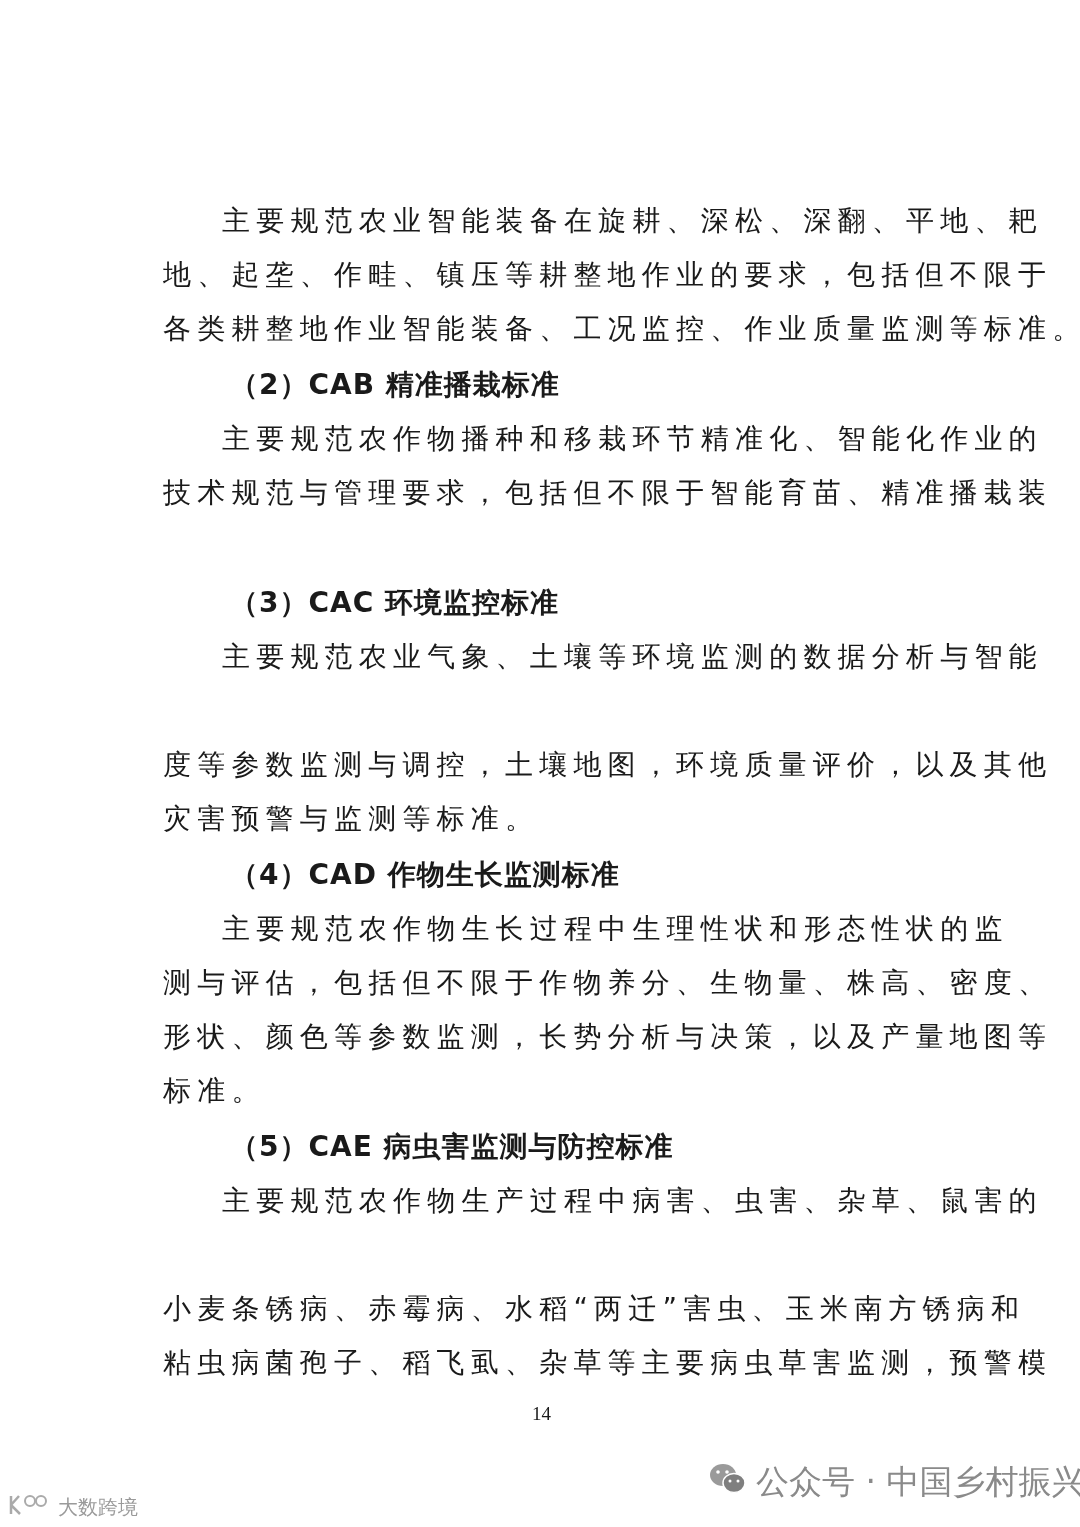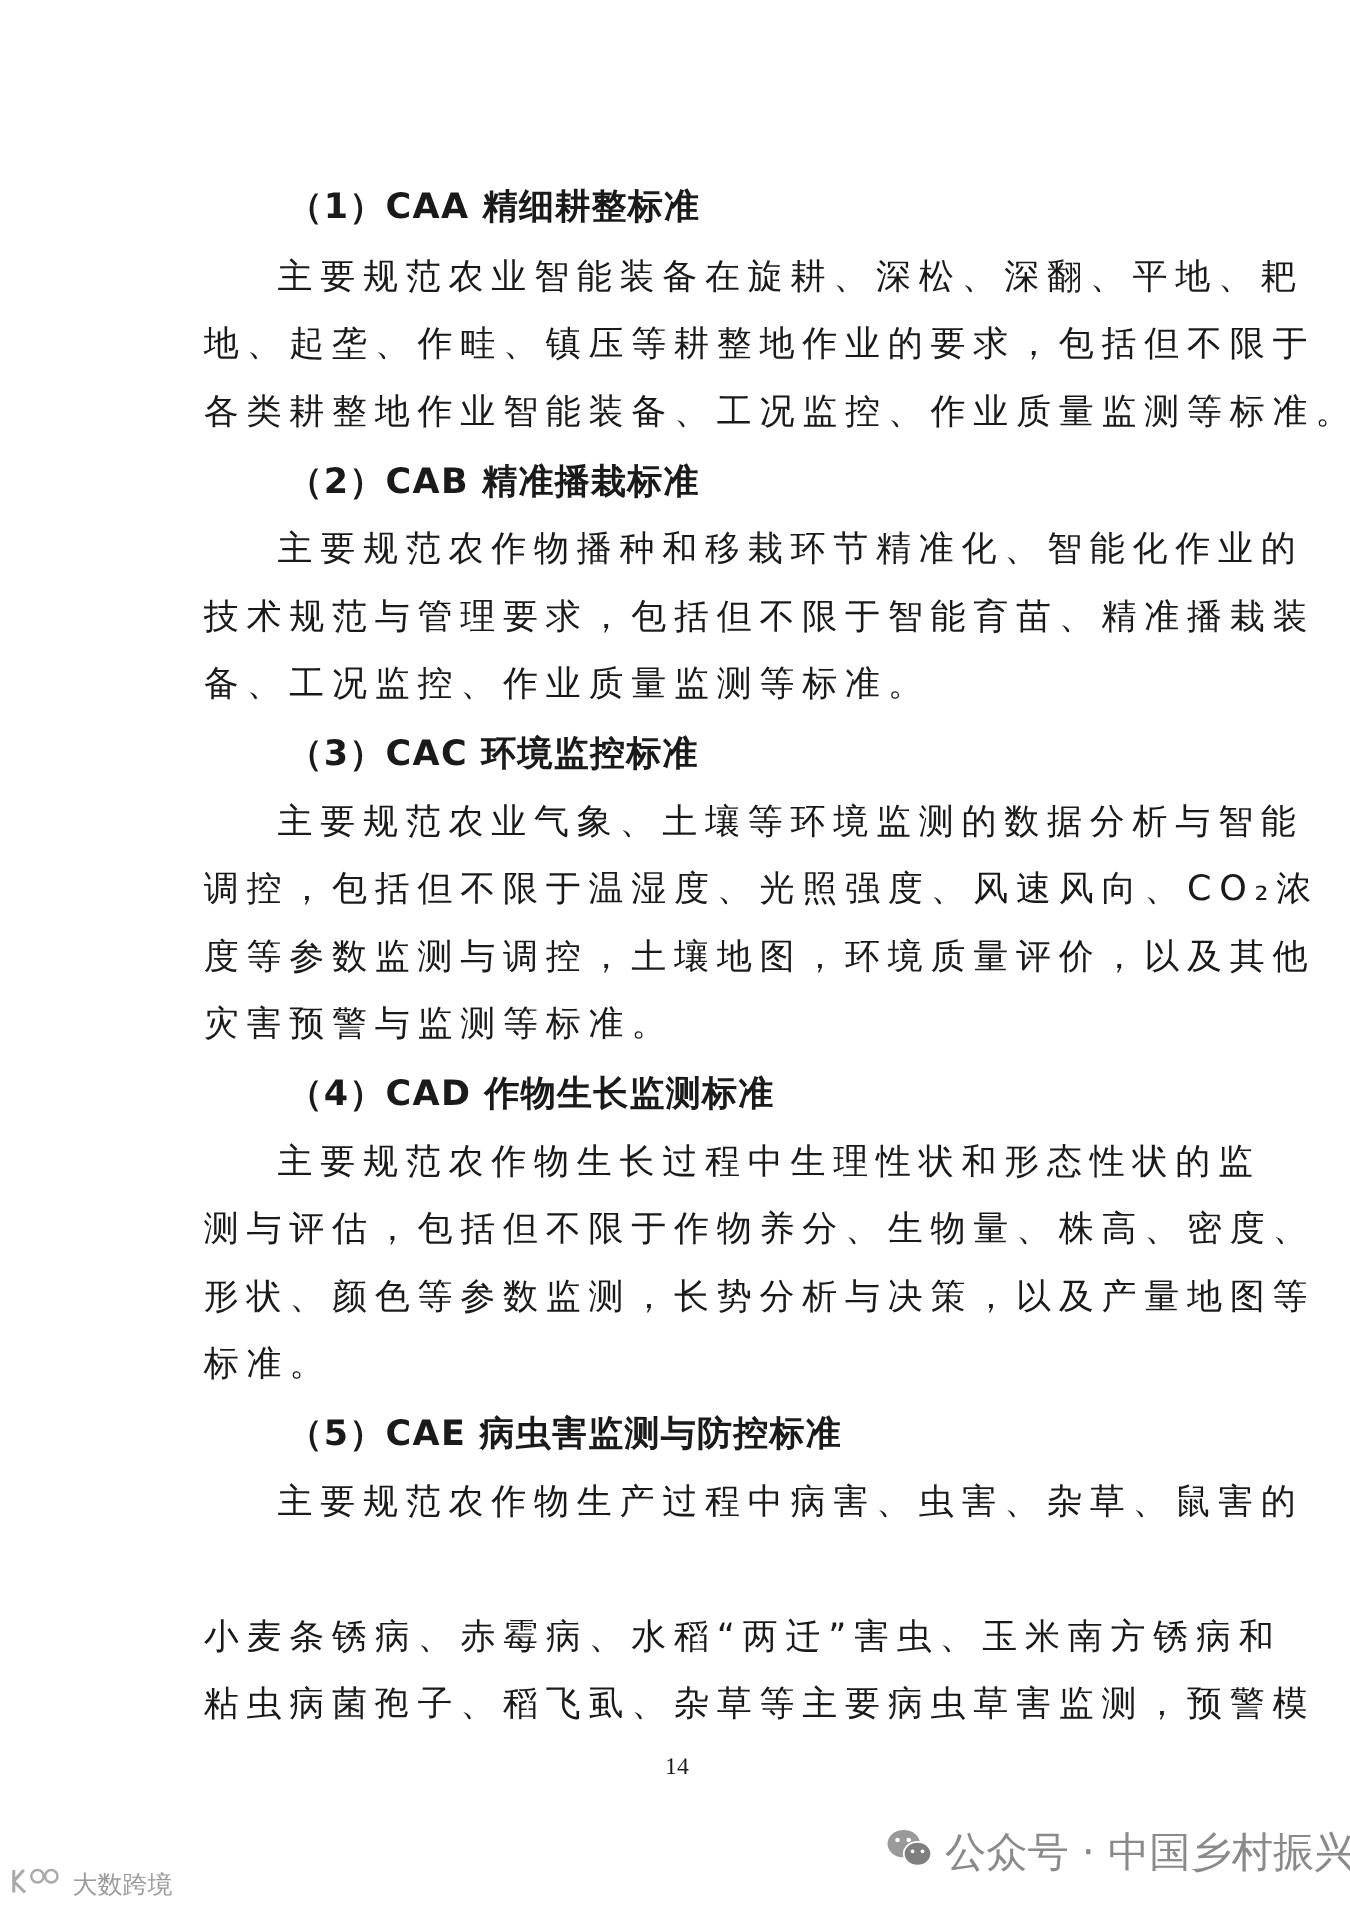--- a/index.html
+++ b/index.html
@@ -26,33 +26,30 @@
   .wm-left {
     position: absolute; left: 8px; top: 1492px; font-size: 20px; color: #9a9a9a;
     font-family: "DejaVu Sans", "Liberation Sans", sans-serif; display: flex; align-items: center; gap: 6px; white-space: nowrap;
   }
 </style>
 </head>
 <body>
 
 <div class="page">
 
-  <div class="heading" style="top:146px">（1）CAA 精细耕整标准</div>
   <div class="line indent" style="top:202px">主要规范农业智能装备在旋耕、深松、深翻、平地、耙</div>
   <div class="line full" style="top:256px">地、起垄、作畦、镇压等耕整地作业的要求，包括但不限于</div>
   <div class="line full" style="top:310px">各类耕整地作业智能装备、工况监控、作业质量监测等标准。</div>
 
   <div class="heading" style="top:366px">（2）CAB 精准播栽标准</div>
   <div class="line indent" style="top:420px">主要规范农作物播种和移栽环节精准化、智能化作业的</div>
   <div class="line full" style="top:474px">技术规范与管理要求，包括但不限于智能育苗、精准播栽装</div>
-  <div class="line full" style="top:528px">备、工况监控、作业质量监测等标准。</div>
 
   <div class="heading" style="top:584px">（3）CAC 环境监控标准</div>
   <div class="line indent" style="top:638px">主要规范农业气象、土壤等环境监测的数据分析与智能</div>
-  <div class="line full" style="top:692px">调控，包括但不限于温湿度、光照强度、风速风向、CO₂浓</div>
   <div class="line full" style="top:746px">度等参数监测与调控，土壤地图，环境质量评价，以及其他</div>
   <div class="line full" style="top:800px">灾害预警与监测等标准。</div>
 
   <div class="heading" style="top:856px">（4）CAD 作物生长监测标准</div>
   <div class="line indent" style="top:910px">主要规范农作物生长过程中生理性状和形态性状的监</div>
   <div class="line full" style="top:964px">测与评估，包括但不限于作物养分、生物量、株高、密度、</div>
   <div class="line full" style="top:1018px">形状、颜色等参数监测，长势分析与决策，以及产量地图等</div>
   <div class="line full" style="top:1072px">标准。</div>
 
   <div class="heading" style="top:1128px">（5）CAE 病虫害监测与防控标准</div>

